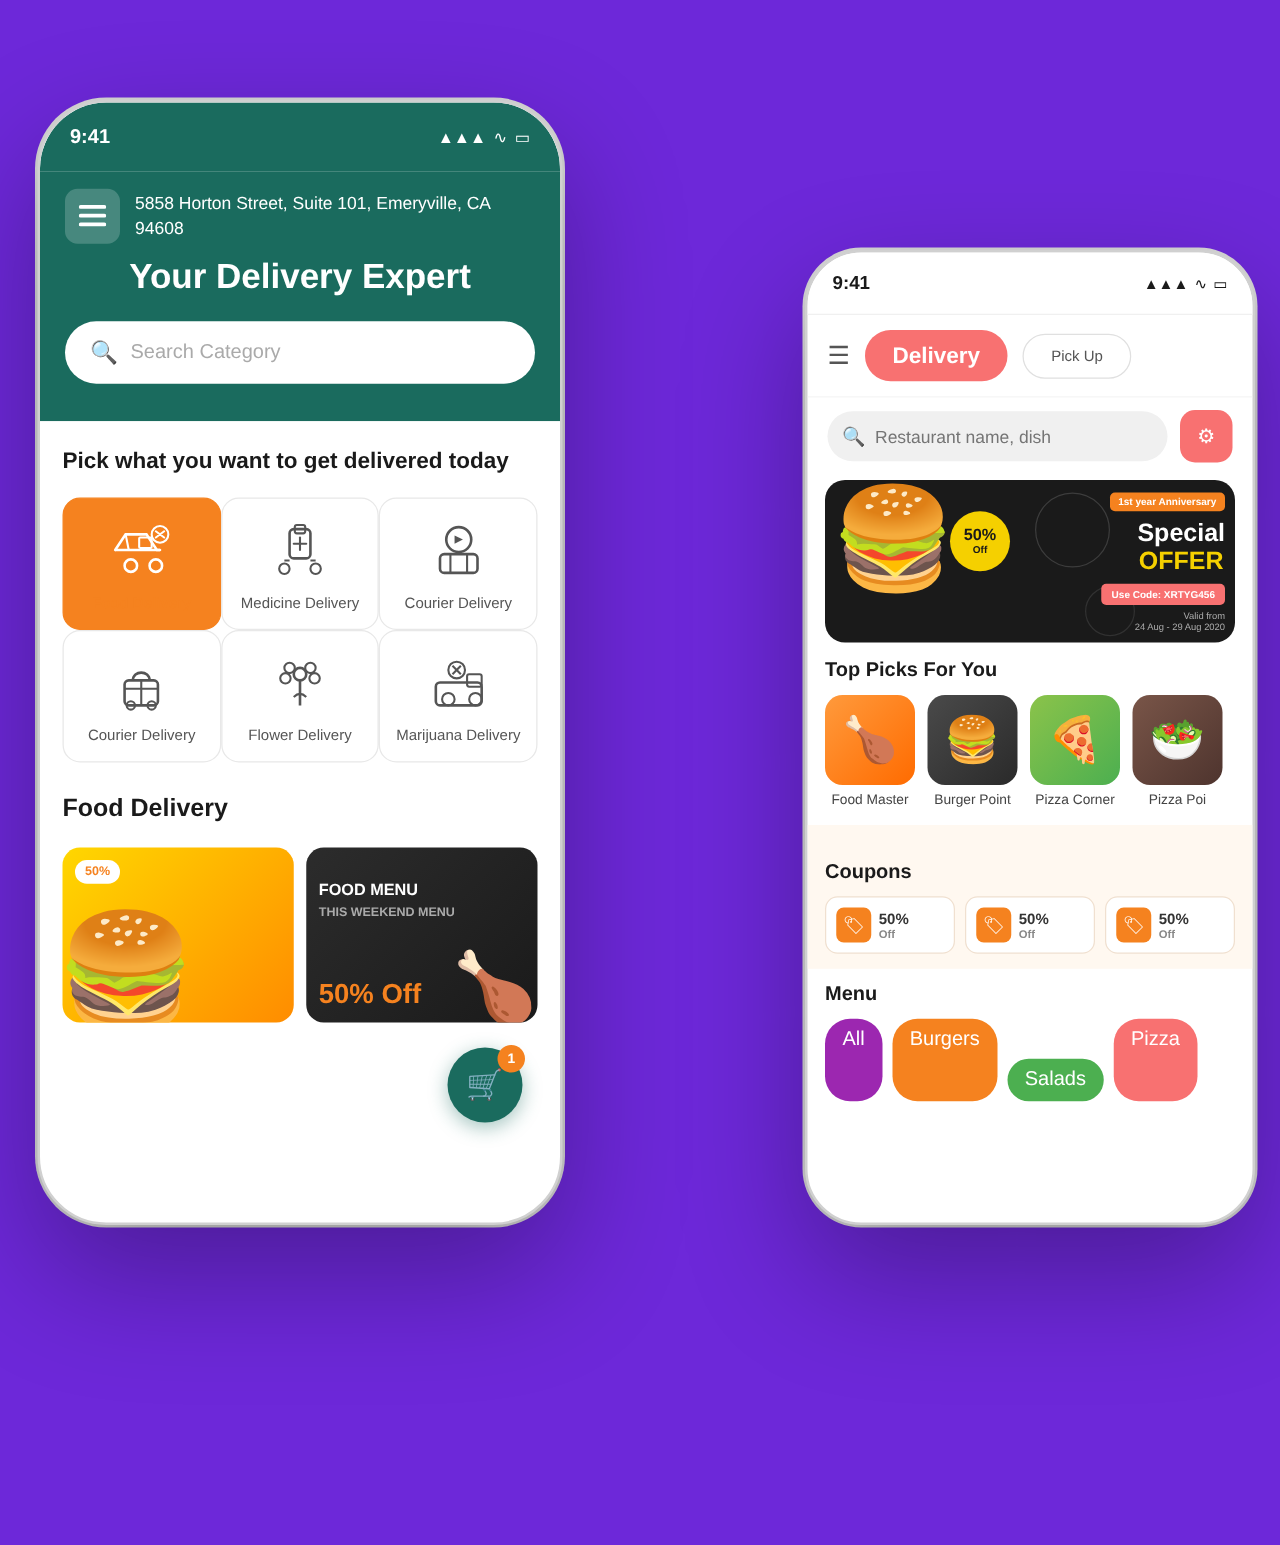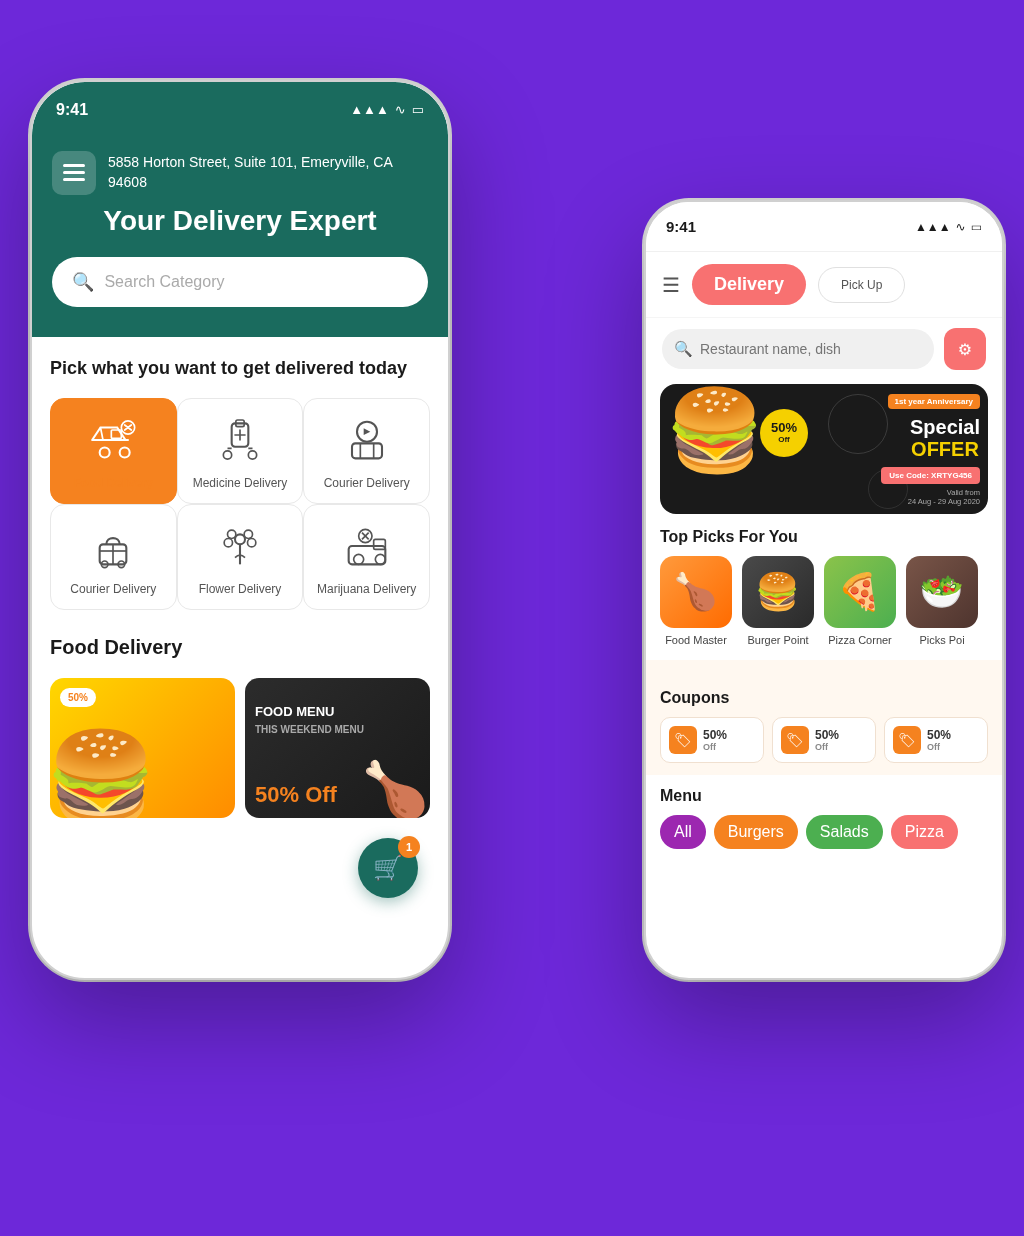--- a/index.html
+++ b/index.html
@@ -504,21 +504,21 @@
     .menu-tab {
       padding: 8px 14px;
       border-radius: 20px;
       font-size: 16px;
       font-weight: 500;
       cursor: pointer;
     }
 
     .menu-tab.purple { background: #9c27b0; color: white; }
     .menu-tab.orange { background: #f5821f; color: white; }
-    .menu-tab.green { background: #4caf50; color: white; }
+    .menu-tab.green { background: #4caf50; color: white; margin-top: 32px; }
     .menu-tab.pink { background: #f87171; color: white; }
 
     .phone-shadow {
       box-shadow: 0 40px 100px rgba(0,0,0,0.3), 0 0 0 2px #d8d8d8;
     }
 
     
     .cat-svg {
       width: 50px;
       height: 50px;
@@ -729,21 +729,21 @@
       <div class="pick-item">
         <div class="pick-img food2">🍔</div>
         <div class="pick-label">Burger Point</div>
       </div>
       <div class="pick-item">
         <div class="pick-img food3">🍕</div>
         <div class="pick-label">Pizza Corner</div>
       </div>
       <div class="pick-item">
         <div class="pick-img food4">🥗</div>
-        <div class="pick-label">Picks Poi</div>
+        <div class="pick-label">Pizza Poi</div>
       </div>
     </div>
 
     <div class="coupons-section">
       <div class="section-header" style="padding:0 0 0 0;margin-top:17px;">Coupons</div>
       <div class="coupons-row">
         <div class="coupon-card">
           <div class="coupon-icon">🏷</div>
           <div class="coupon-pct">50% <span class="off-text">Off</span></div>
         </div>

